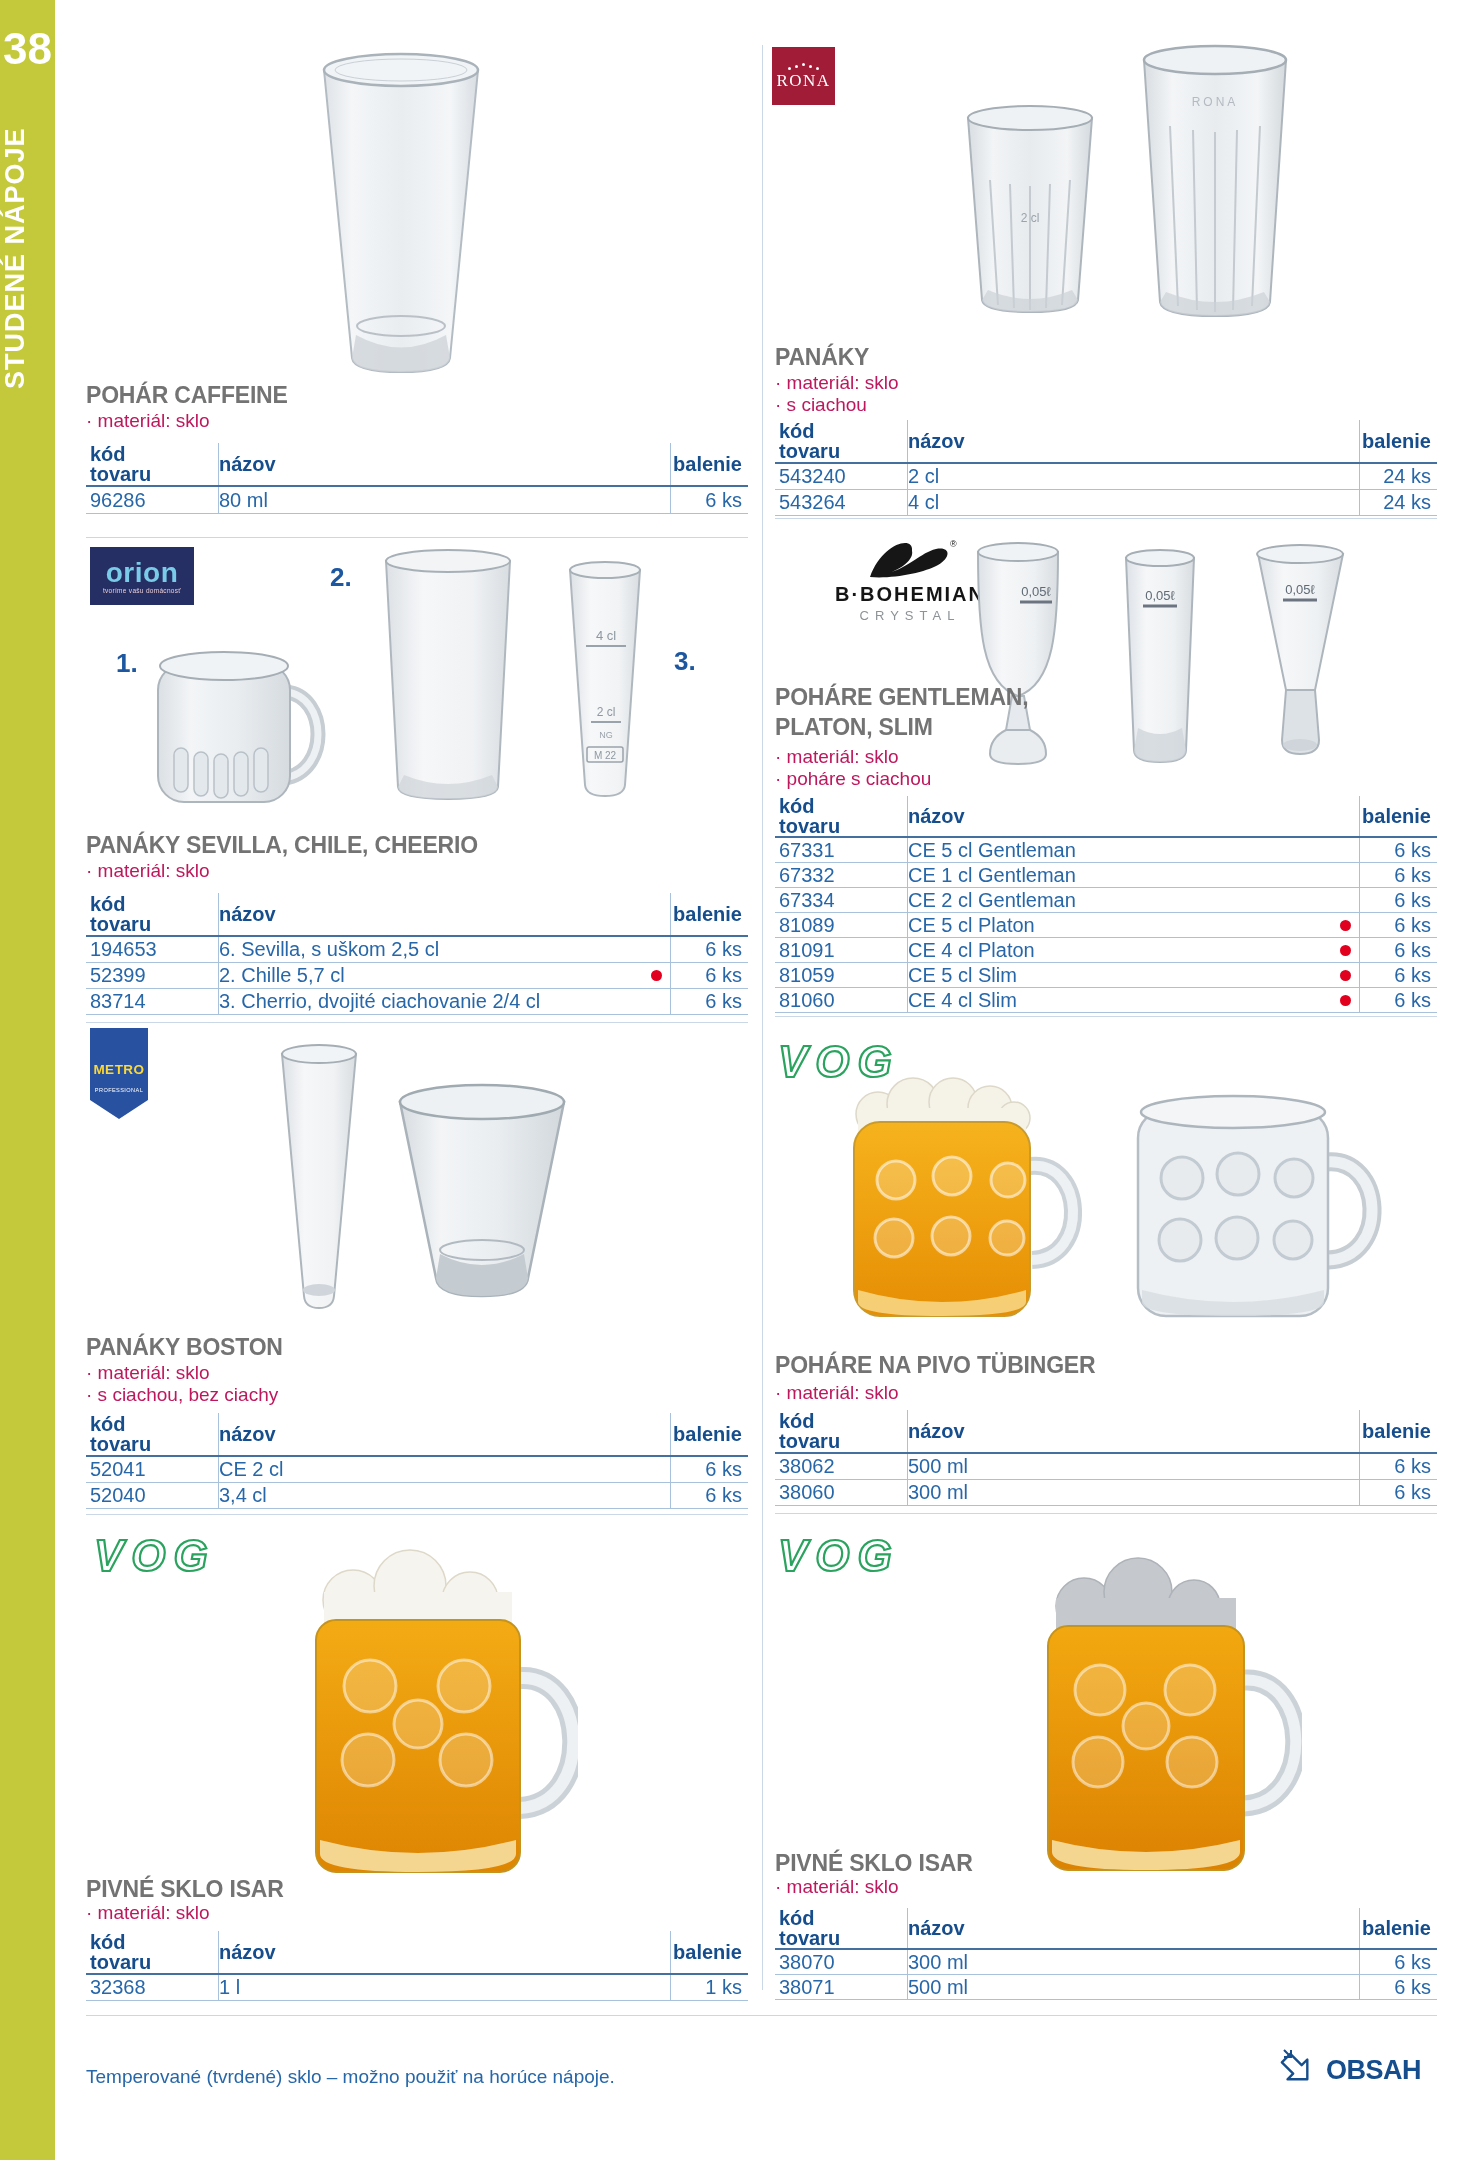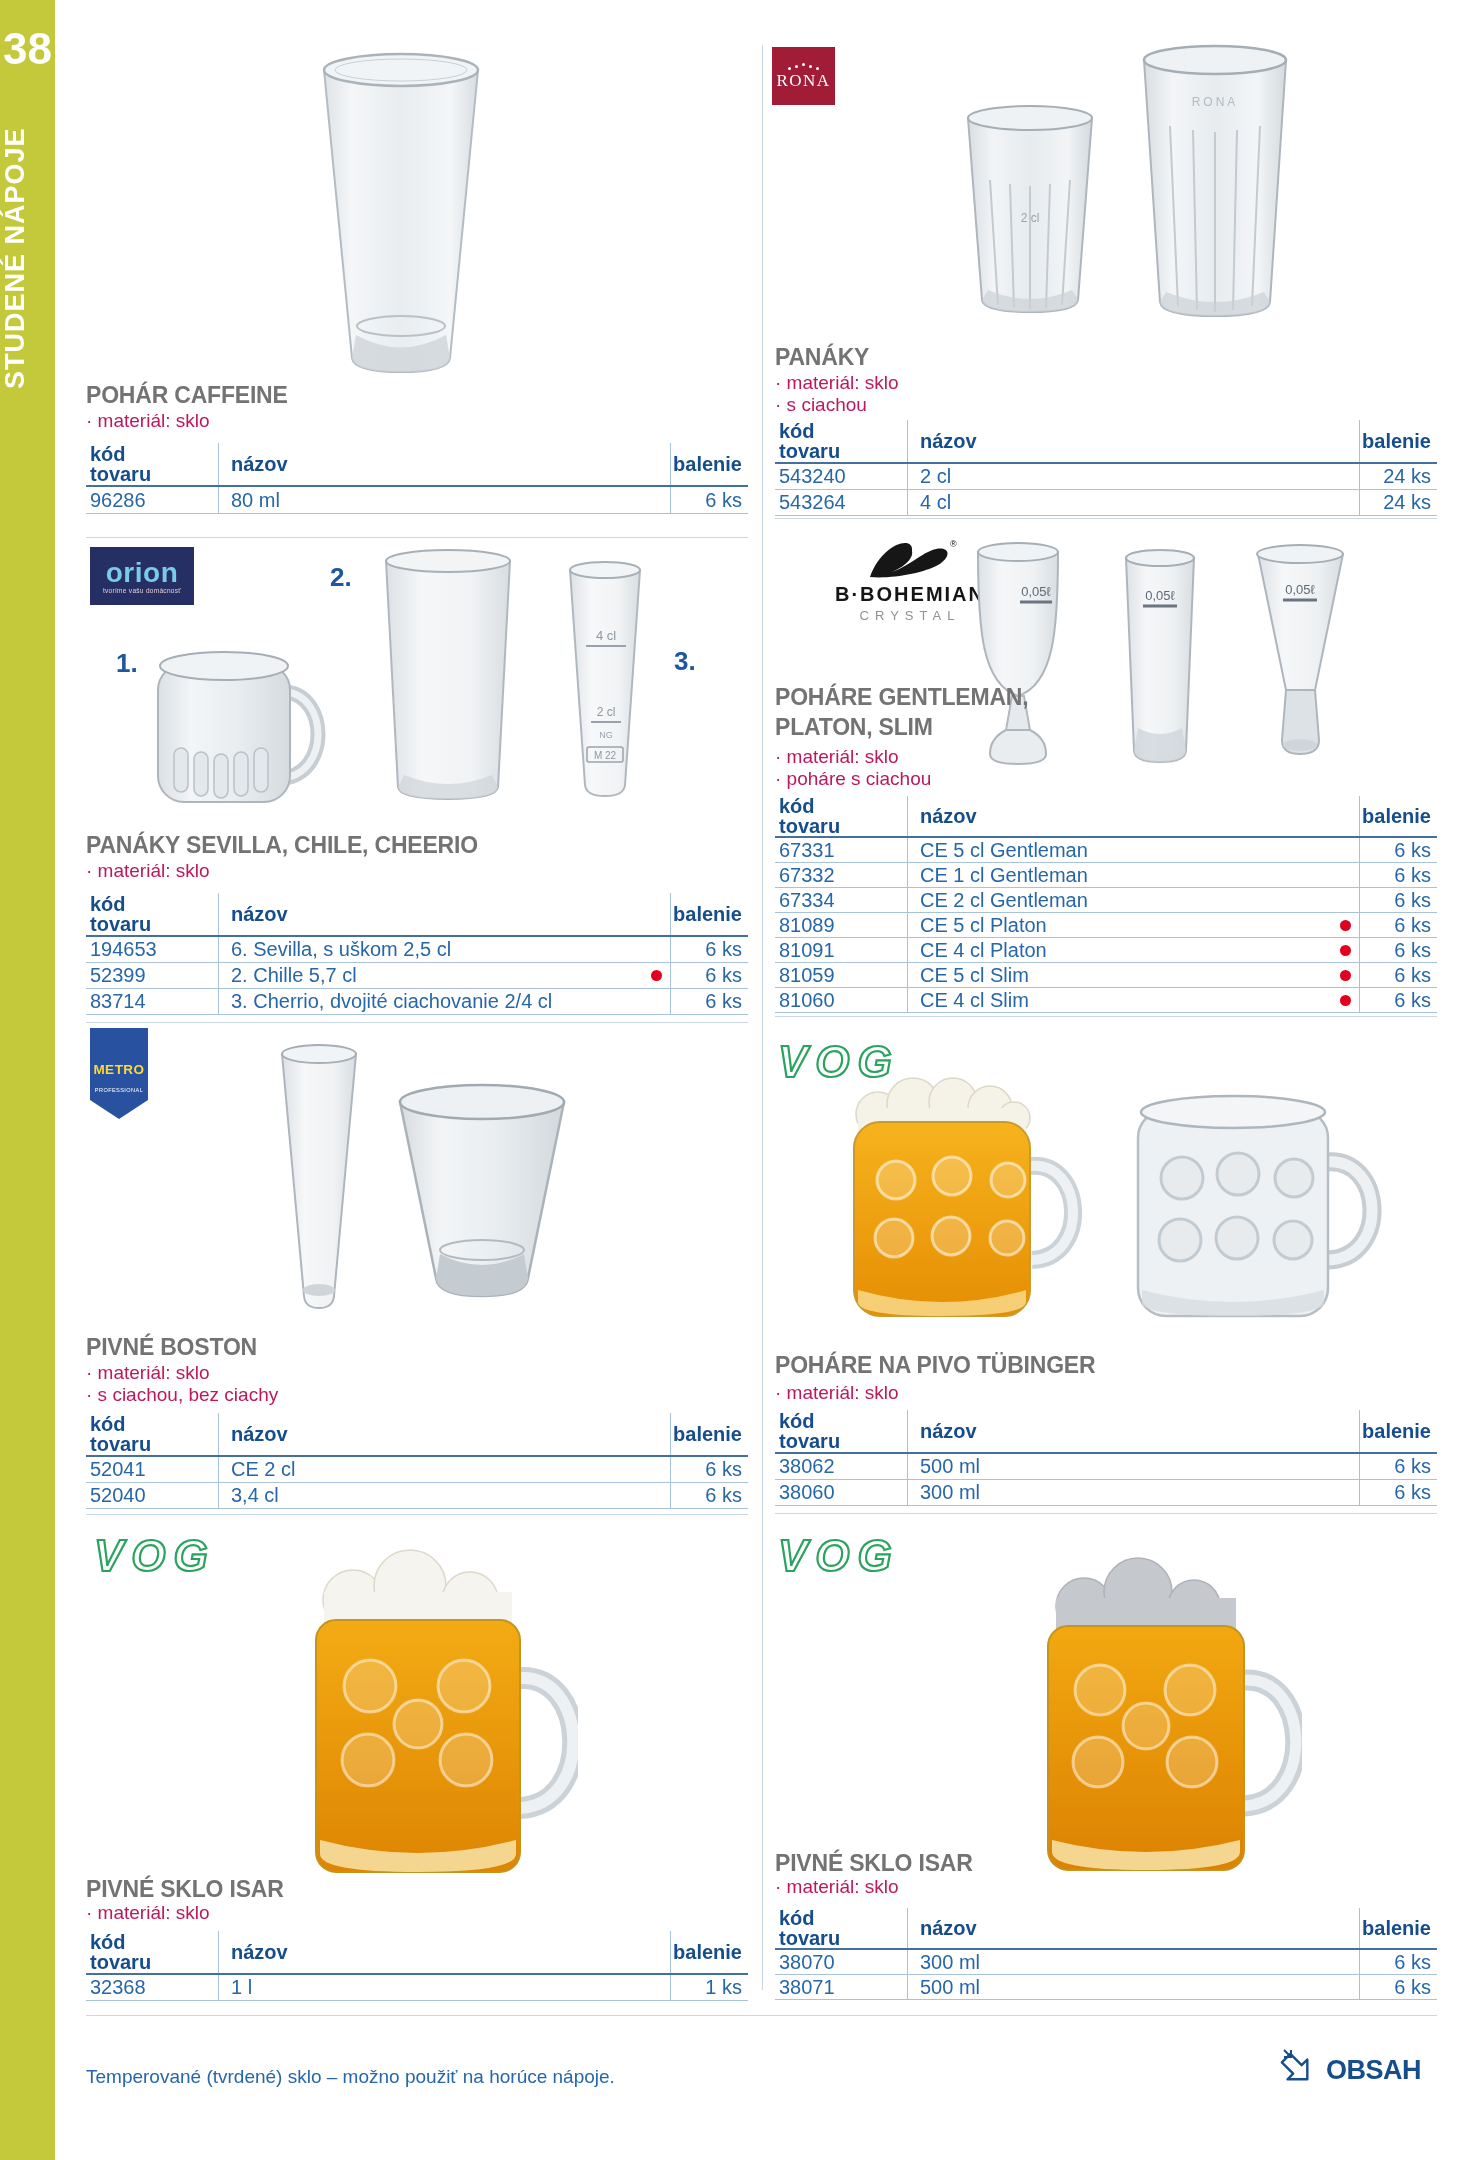--- a/index.html
+++ b/index.html
@@ -28,21 +28,21 @@
   
   .tbl{color:#2767a9;font-size:20px}
   .hdr,.row{display:grid;grid-template-columns:132px 1fr 78px;align-items:center}
   .hdr{border-bottom:2px solid #44709f;color:#164d8c;font-weight:bold;height:42px}
   .hdr.short{height:40px}
   .row{border-bottom:1px solid #a9c2dc;height:25px}
   .row.h26{height:26px}
   .row.h24{height:24px}
   .c1{padding-left:4px}
   .c2,.c3{border-left:1px solid #a9c2dc;height:100%;display:flex;align-items:center}
-  .c2{padding-left:12px}
+  .c2{}
   .c3{justify-content:flex-end;padding-right:6px}
   .hdr .c1{line-height:20px}
   .dot{width:11px;height:11px;border-radius:50%;background:#e1011f;flex:0 0 auto;margin-left:auto;margin-right:8px}
 
   
   .rona{left:772px;top:47px;width:63px;height:58px;background:#a11d37;display:flex;flex-direction:column;
         align-items:center;justify-content:center;gap:3px}
   .rona .dots{display:flex;gap:4px;height:6px;align-items:flex-end}
   .rona .dots i{width:3px;height:3px;background:#fff;border-radius:50%;display:block}
   .rona .dots i:nth-child(1),.rona .dots i:nth-child(5){margin-bottom:-2px}
@@ -442,21 +442,21 @@
         <stop offset=".6" stop-color="#e9edf0"></stop>
             <stop offset="1" stop-color="#d2d8dc"></stop>
           </linearGradient>
         </defs>
       <path d="M18 20 L54 196 Q56 214 100 214 Q144 214 146 196 L182 20 Z" fill="url(#gl10)" stroke="#aab3ba" stroke-width="2.5"></path>
       <ellipse cx="100" cy="20" rx="82" ry="17" fill="#eef1f3" stroke="#a0aab1" stroke-width="2.5"></ellipse>
       <path d="M58 172 Q100 194 142 172 L146 196 Q144 214 100 214 Q56 214 54 196 Z" fill="#c5ccd1"></path>
       <ellipse cx="100" cy="168" rx="42" ry="10" fill="none" stroke="#b2bac1" stroke-width="2"></ellipse>
     </svg>
   </div>
-  <div class="abs title" style="left:86px;top:1334px">PIVNÉ BOSTON</div>
+  <div class="abs title" style="left:86px;top:1334px">PANÁKY BOSTON</div>
   <div class="abs bul" style="left:86px;top:1362px">materiál: sklo</div>
   <div class="abs bul" style="left:86px;top:1384px">s ciachou, bez ciachy</div>
   <div class="abs tbl" style="left:86px;top:1413px;width:662px">
     <div class="hdr">
       <div class="c1"><span>kód</span><br><span>tovaru</span></div>
       <div class="c2">názov</div>
       <div class="c3">balenie</div>
     </div>
     <div class="row">
       <div class="c1">52041</div>

